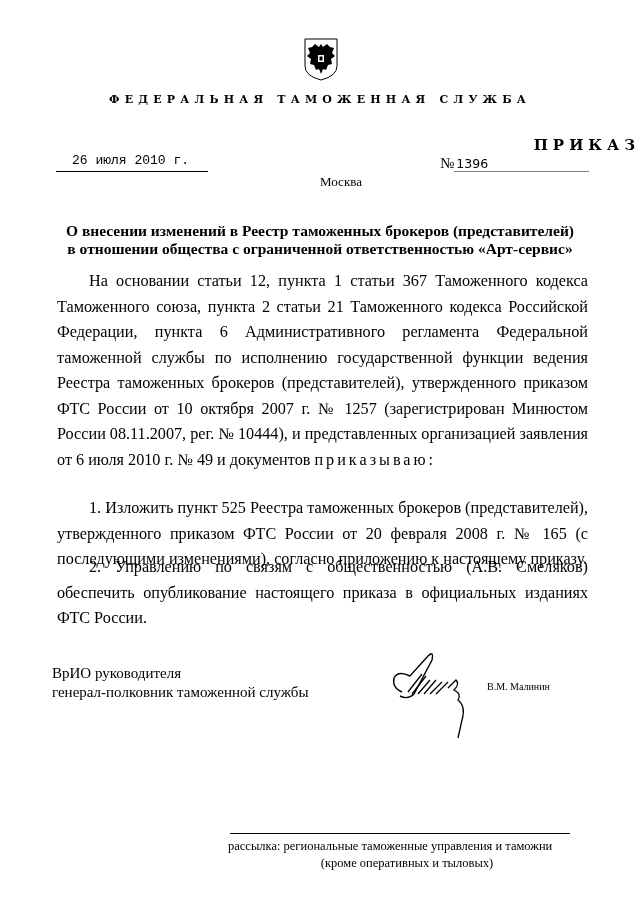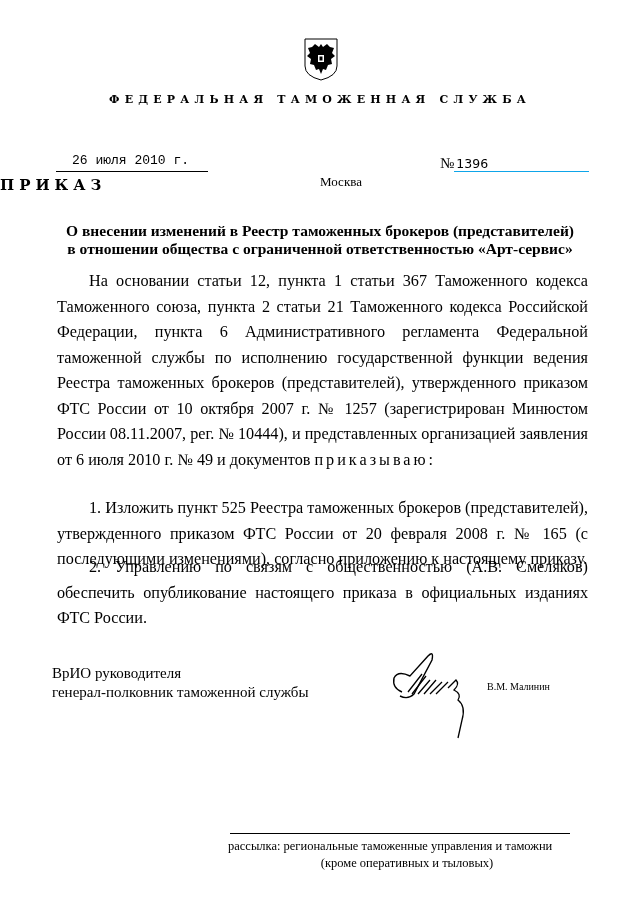--- a/index.html
+++ b/index.html
@@ -1,20 +1,20 @@
 <!DOCTYPE html>
 <html><head>
 <meta charset="utf-8">
 <style>
   html, body { margin:0; padding:0; background:#ffffff; }
   body { width:640px; height:900px; position:relative; overflow:hidden; color:#000; font-family:"Liberation Serif", serif; }
   .abs { position:absolute; }
   .emblem { left:302px; top:36px; width:38px; height:46px; }
   .agency { left:0; width:640px; top:93px; text-align:center; font-family:"DejaVu Serif", serif; font-weight:bold; font-size:11px; letter-spacing:5.2px; }
-  .prikaz { left:0; width:640px; top:136px; text-align:left; font-family:"DejaVu Serif", serif; font-weight:bold; font-size:15px; letter-spacing:5px;margin-top:40px; }
+  .prikaz { left:0; width:640px; top:136px; text-align:right; font-family:"DejaVu Serif", serif; font-weight:bold; font-size:15px; letter-spacing:5px; }
   .date { left:56px; top:152px; width:152px; font-family:"Liberation Mono", monospace; font-size:13px; border-bottom:1px solid #000; padding-left:16px; box-sizing:border-box; height:20px; line-height:18px; }
   .number-wrap { left:440px; top:152px; height:20px; line-height:18px; display:flex; align-items:flex-end; }
   .num-sign { font-size:15px; }
   .num-val { width:133px; border-bottom:1px solid #0ea5e9; font-family:"DejaVu Sans", sans-serif; font-size:12.5px; padding-left:2px; line-height:14px; }
   .city { left:0; width:640px; top:174px; text-align:center; font-size:13px;padding-left:21px; }
   .title { left:40px; width:560px; top:222px; text-align:center; font-weight:bold; font-size:15.5px; line-height:18px; }
   .body-text { left:57px; width:531px; font-size:16.2px; line-height:25.5px; text-align:justify; }
   .p1 { top:269px; }
   .p2 { top:496px; }
   .p3 { top:556px; }

